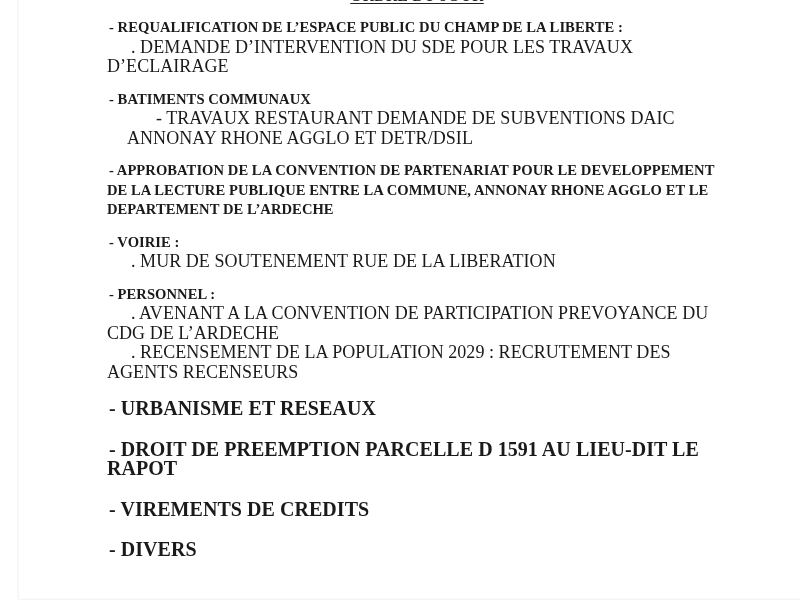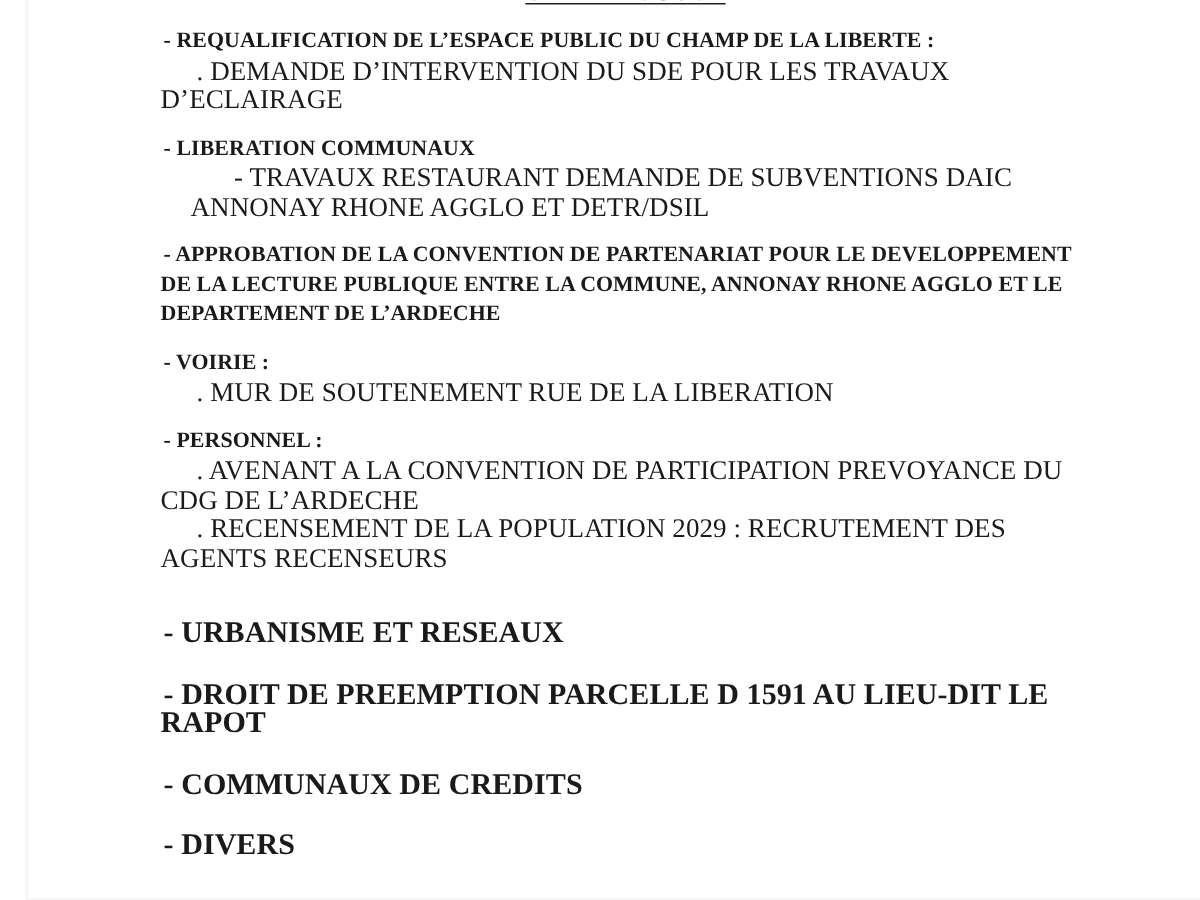--- a/index.html
+++ b/index.html
@@ -73,21 +73,21 @@
     position: absolute;
     left: 90px;
     top: 18px;
     width: 612px;
   }
 
   .block {
     margin: 0 0 13px 0;
   }
   .block.tight {
-    margin-bottom: 25px;
+    margin-bottom: 11px;
   }
 
   .heading {
     font-weight: bold;
     font-size: 14.6px;
     line-height: 19.5px;
     letter-spacing: 0.05px;
     margin: 0;
     text-indent: 2px;
   }
@@ -137,21 +137,21 @@
   </div>
 
   <div class="content">
 
     <div class="block">
       <p class="heading">- REQUALIFICATION DE L’ESPACE PUBLIC DU CHAMP DE LA LIBERTE :</p>
       <p class="subitem">. DEMANDE D’INTERVENTION DU SDE POUR LES TRAVAUX D’ECLAIRAGE</p>
     </div>
 
     <div class="block">
-      <p class="heading">- LIBERATION COMMUNAUX</p>
+      <p class="heading">- BATIMENTS COMMUNAUX</p>
       <p class="subitem deep">- TRAVAUX RESTAURANT DEMANDE DE SUBVENTIONS DAIC ANNONAY RHONE AGGLO ET DETR/DSIL</p>
     </div>
 
     <div class="block">
       <p class="heading multi">- APPROBATION DE LA CONVENTION DE PARTENARIAT POUR LE DEVELOPPEMENT DE LA LECTURE PUBLIQUE ENTRE LA COMMUNE, ANNONAY RHONE AGGLO ET LE DEPARTEMENT DE L’ARDECHE</p>
     </div>
 
     <div class="block">
       <p class="heading">- VOIRIE :</p>
       <p class="subitem">. MUR DE SOUTENEMENT RUE DE LA LIBERATION</p>
@@ -163,18 +163,18 @@
       <p class="subitem">. RECENSEMENT DE LA POPULATION 2029 : RECRUTEMENT DES AGENTS RECENSEURS</p>
     </div>
 
     <div class="spacer-sm"></div>
 
     <p class="standalone">- URBANISME ET RESEAUX</p>
 
     <p class="standalone">- DROIT DE PREEMPTION PARCELLE D 1591 AU LIEU-DIT LE RAPOT</p>
 
 
-    <p class="standalone">- COMMUNAUX DE CREDITS</p>
+    <p class="standalone">- VIREMENTS DE CREDITS</p>
 
     <p class="standalone last">- DIVERS</p>
 
   </div>
 </div>
 
 </body></html>

